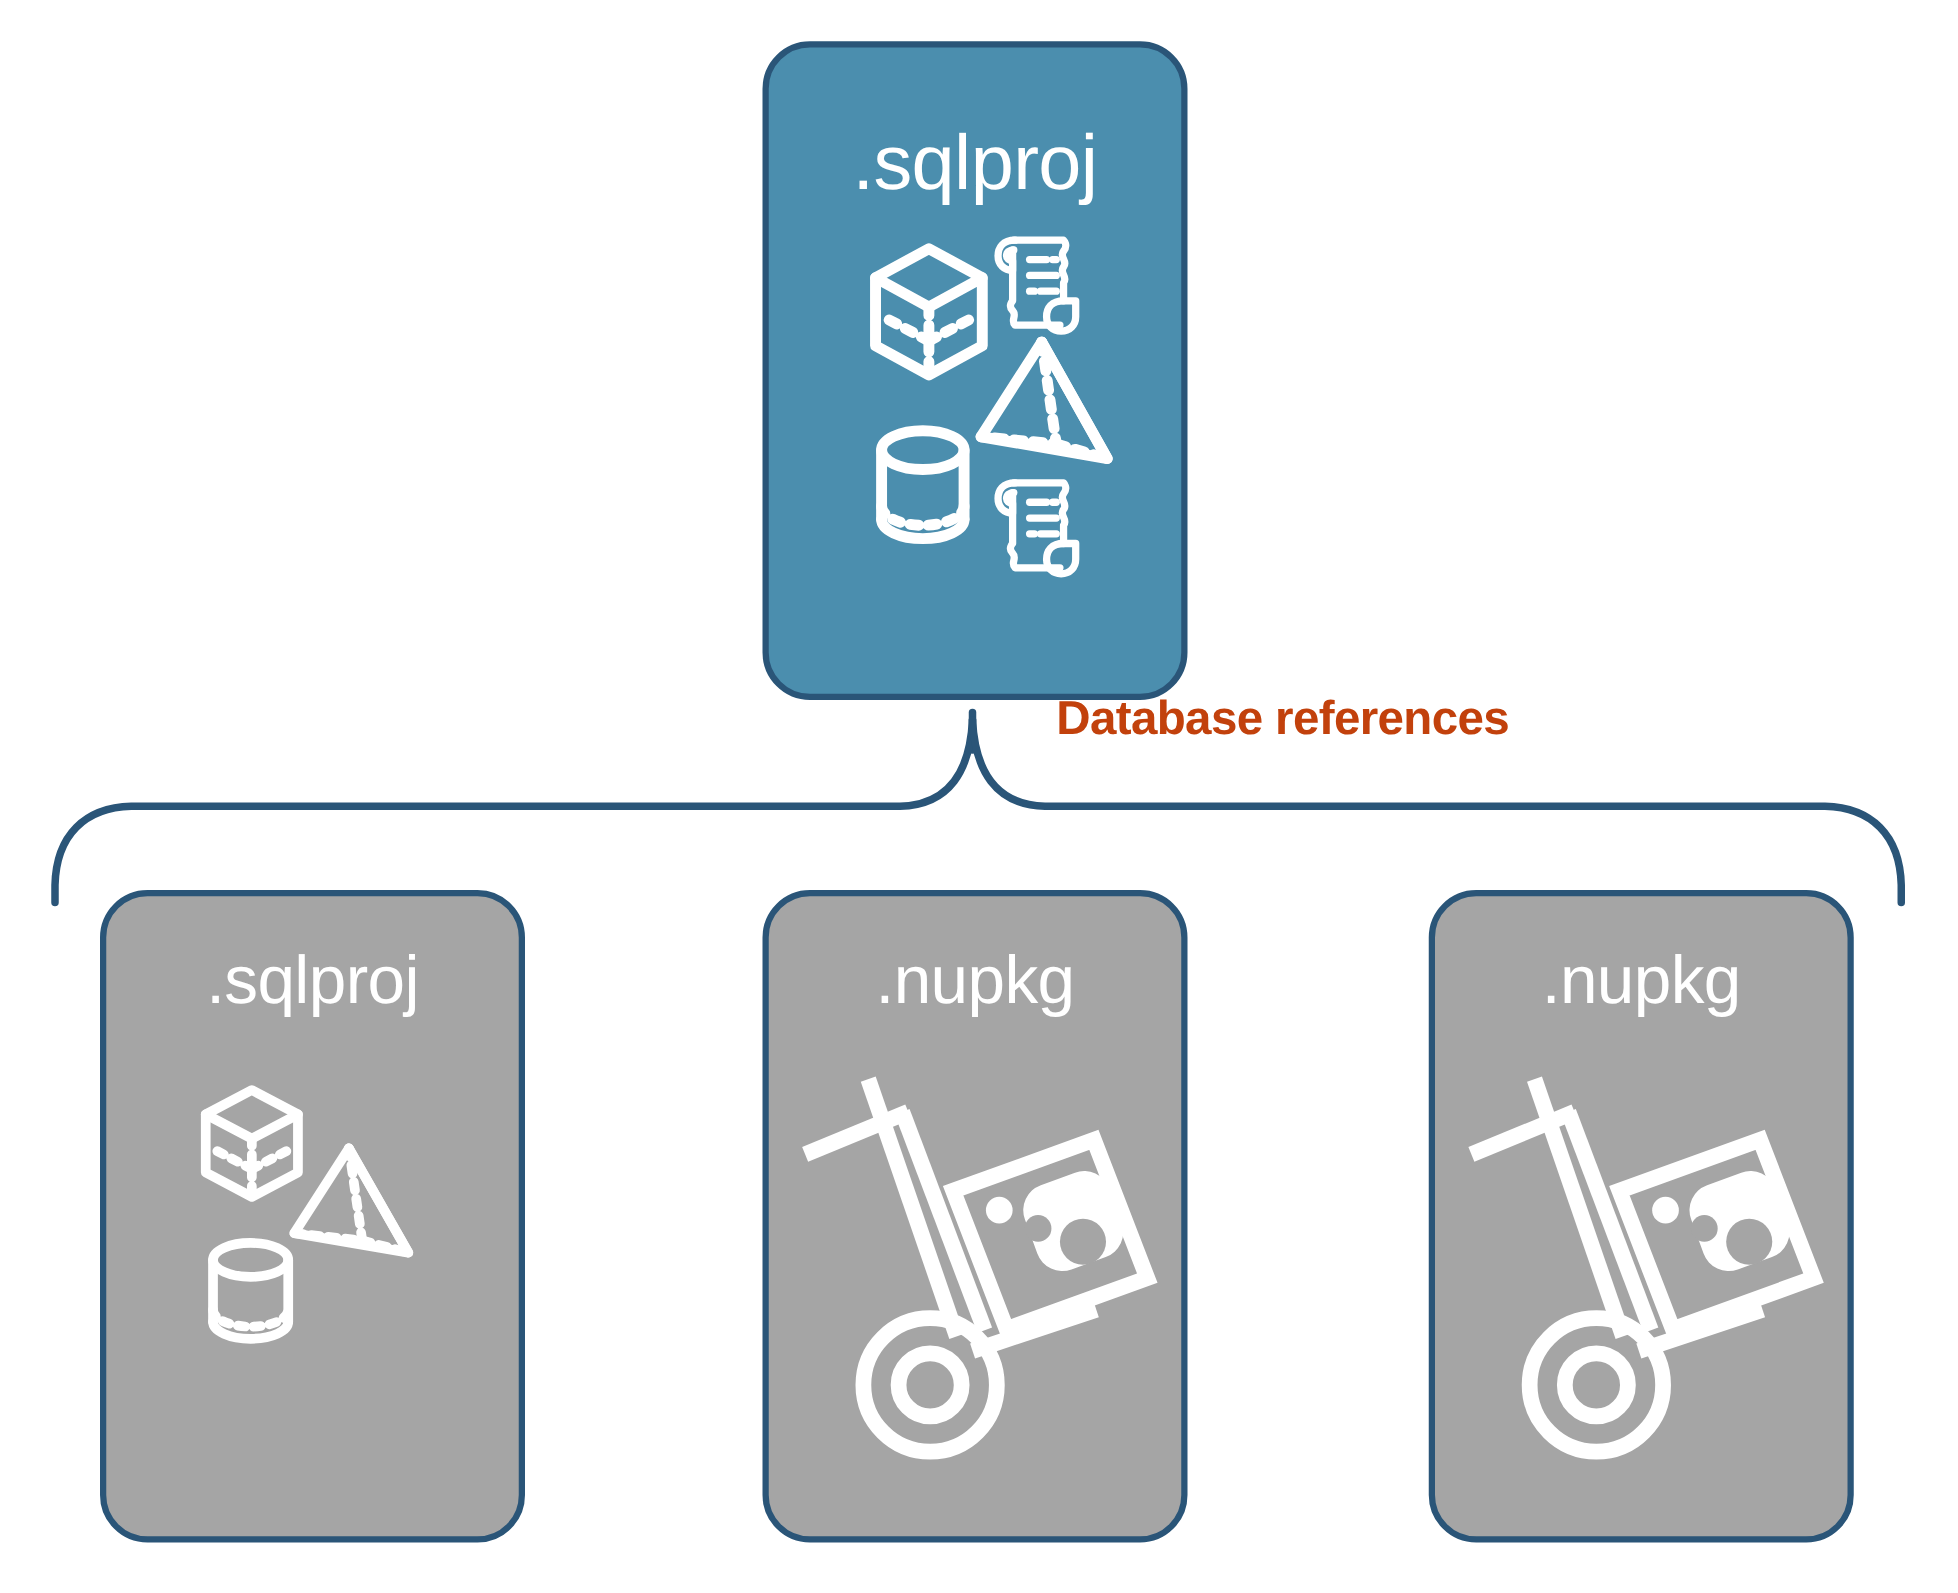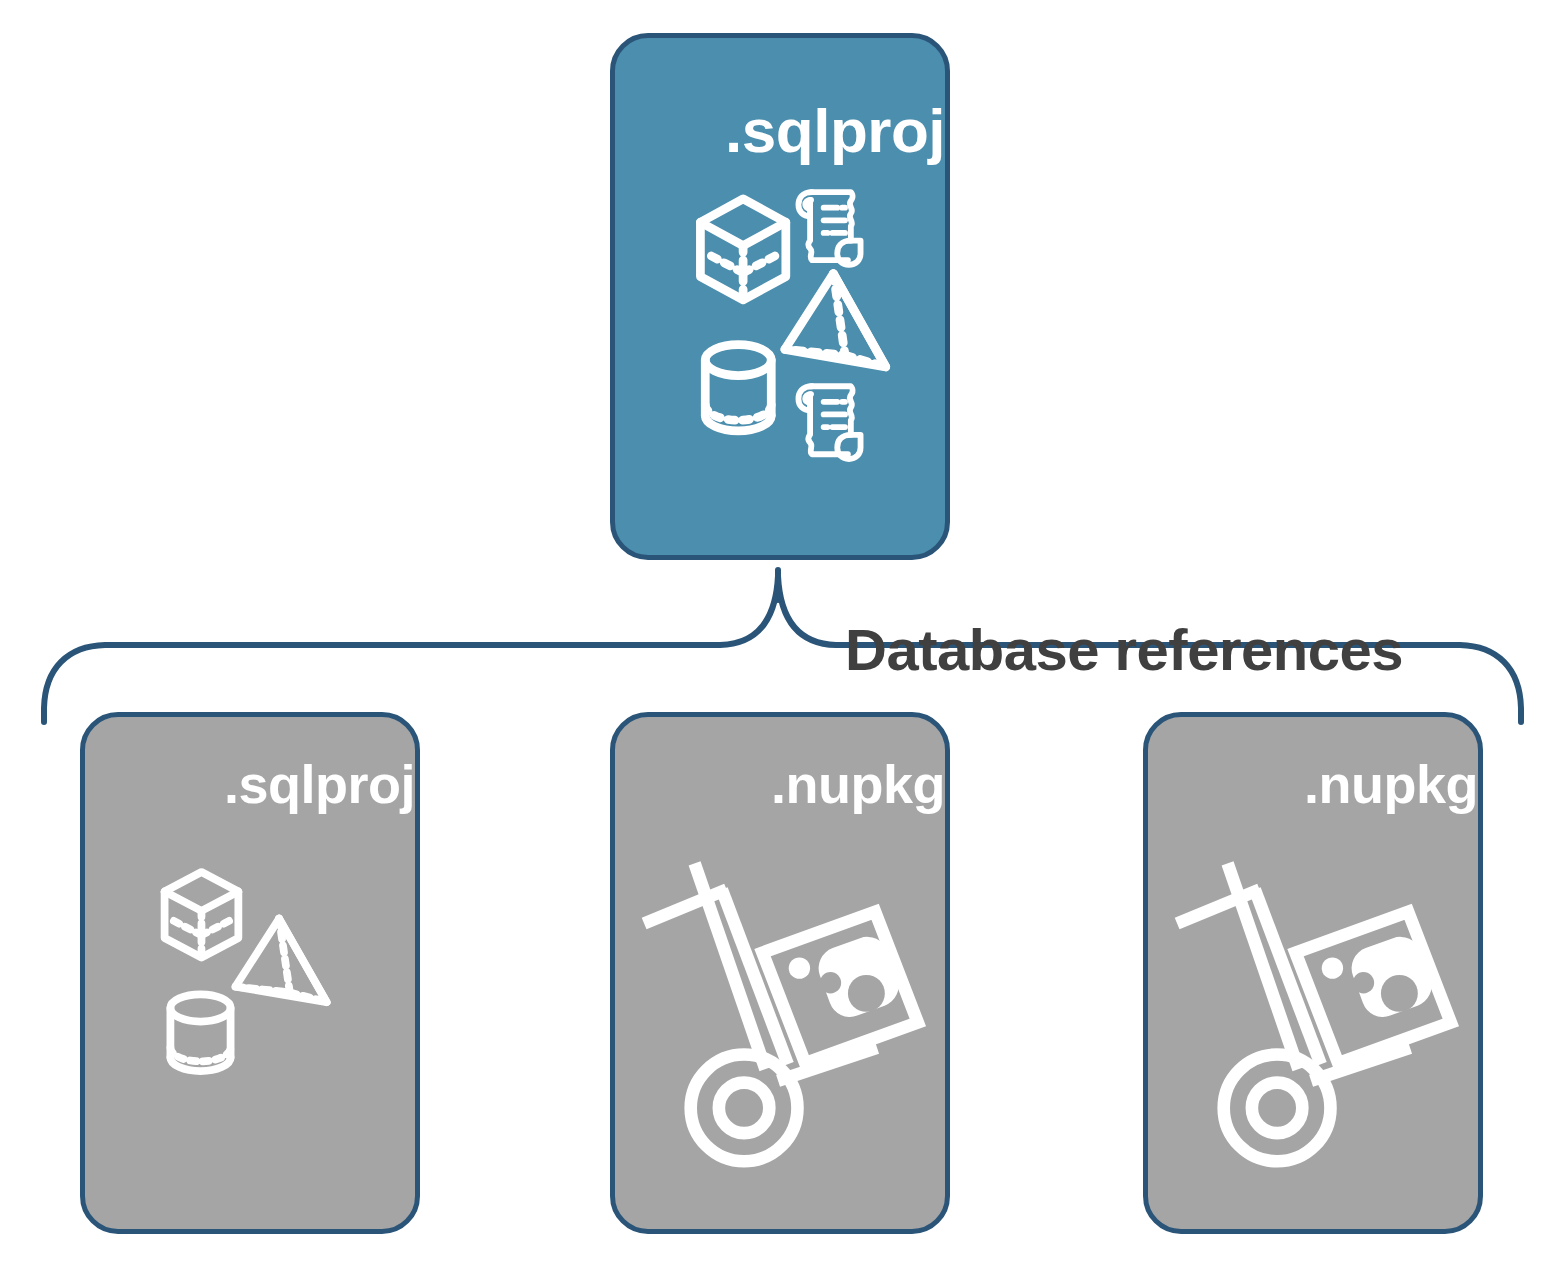--- a/index.html
+++ b/index.html
@@ -27,23 +27,23 @@
   .card.top {
     background: #4b8eae;
   }
   .card.ref {
     background: #a5a5a5;
   }
   .card-title {
     position: absolute;
     left: 0;
     right: 0;
-    text-align: right;
+    text-align: center;
     color: #ffffff;
-    font-weight: bold;
+    font-weight: normal;
     letter-spacing: -0.5px;
     line-height: 1;
     user-select: none;
   }
   .card.top .card-title {
     top: 62px;
     font-size: 62px;
   }
   .card.ref .card-title {
     top: 40px;
@@ -59,24 +59,24 @@
     position: absolute;
     left: 0;
     top: 0;
     width: 1566px;
     height: 1274px;
     pointer-events: none;
   }
   .brace-label {
     position: absolute;
     left: 845px;
-    top: 620px;
-    font-size: 58px;
+    top: 556px;
+    font-size: 38px;
     font-weight: bold;
-    color: #404040;
+    color: #c2410c;
     letter-spacing: -0.5px;
     white-space: nowrap;
     line-height: 1.05;
     user-select: none;
   }
 </style>
 </head>
 <body>
 
 <div id="stage">

